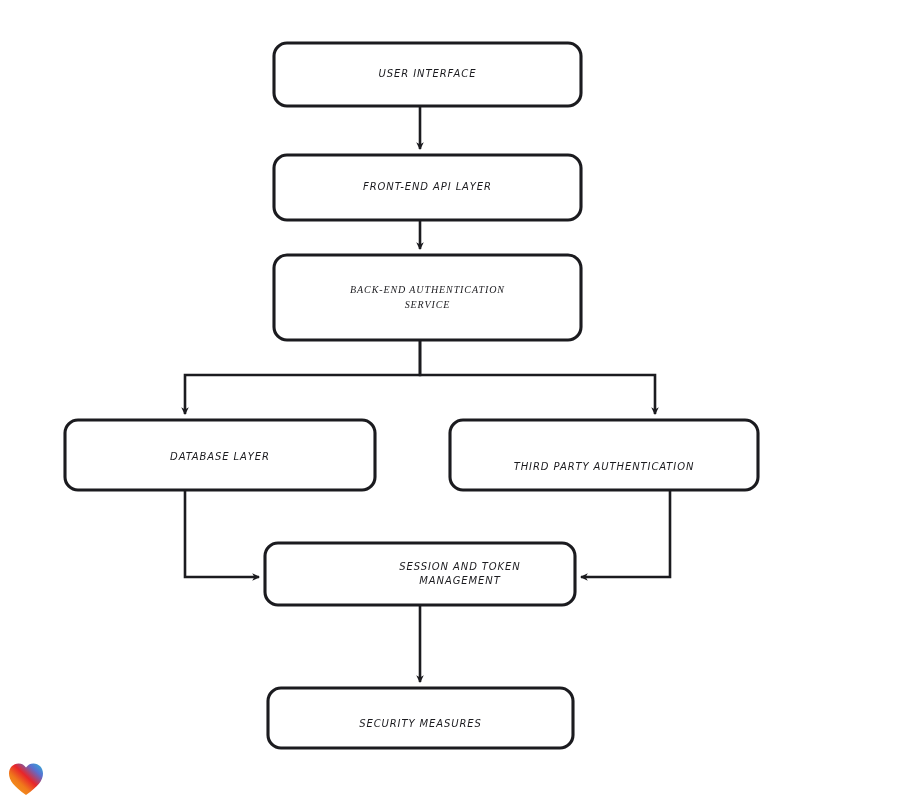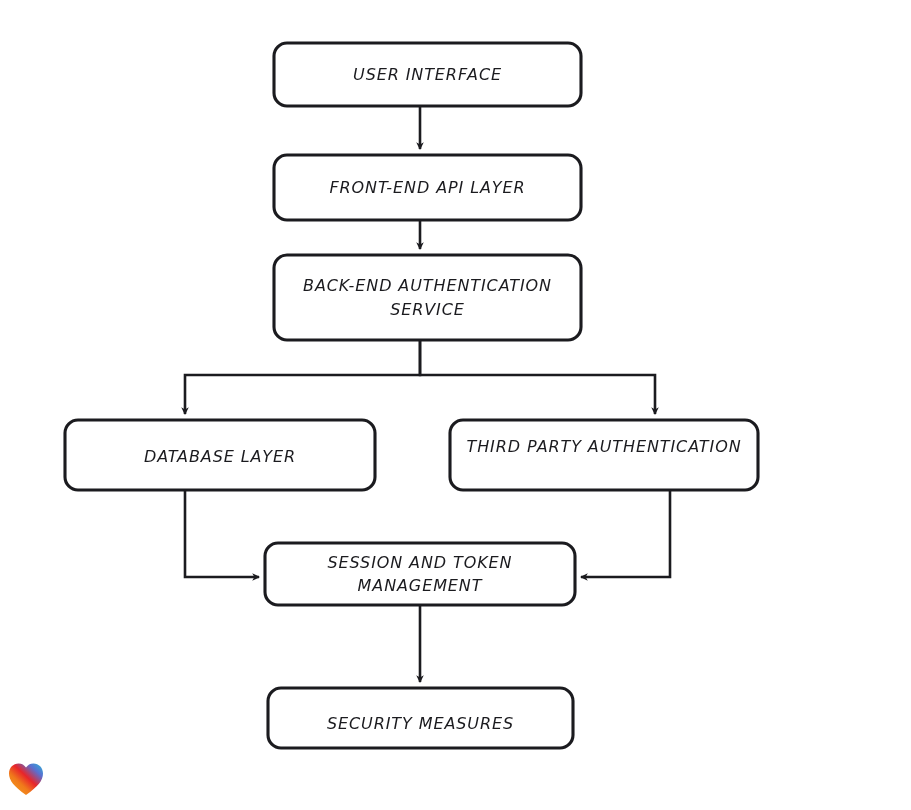--- a/index.html
+++ b/index.html
@@ -20,21 +20,21 @@
     width: 911px;
     height: 810px;
   }
   .node-label {
     position: absolute;
     display: flex;
     align-items: center;
     justify-content: center;
     text-align: center;
     font-family: "DejaVu Sans", sans-serif;
-    font-size: 16px;
+    font-size: 10px;
     letter-spacing: 0.9px;
     color: #1b1b1f;
     font-style: italic;
     font-weight: 500;
     line-height: 1.45;
     pointer-events: none;
     white-space: pre-line;
   }
   .heart-icon {
     position: absolute;
@@ -91,28 +91,28 @@
     <path d="M670,490 L670,577 L581,577" marker-end="url(#arrowhead)"></path>
 
     <path d="M420,605 L420,682" marker-end="url(#arrowhead)"></path>
   </g>
 </svg>
 
 <div class="node-label" style="left:274px; top:43px;  width:307px; height:63px;">USER INTERFACE</div>
 
 <div class="node-label" style="left:274px; top:155px; width:307px; height:65px;">FRONT-END API LAYER</div>
 
-<div class="node-label" style="left:274px; top:255px; width:307px; height:85px;">BACK-END AUTHENTICATION
+<div class="node-label" style="left:274px; top:255px; width:307px; height:85px;font-family:Liberation Serif, serif;">BACK-END AUTHENTICATION
 SERVICE</div>
 
 <div class="node-label" style="left:65px;  top:420px; width:310px; height:74px;border-radius:20px;">DATABASE LAYER</div>
 
-<div class="node-label" style="left:450px; top:412px; width:308px; height:70px;">THIRD PARTY AUTHENTICATION</div>
+<div class="node-label" style="left:450px; top:432px; width:308px; height:70px;">THIRD PARTY AUTHENTICATION</div>
 
-<div class="node-label" style="left:265px; top:543px; width:310px; height:62px;">SESSION AND TOKEN
+<div class="node-label" style="left:265px; top:543px; width:310px; height:62px;padding-left:40px;">SESSION AND TOKEN
 MANAGEMENT</div>
 
 <div class="node-label" style="left:268px; top:688px; width:305px; height:72px;">SECURITY MEASURES</div>
 
 <svg class="heart-icon" viewBox="0 0 36 34">
   <defs>
     <linearGradient id="heartGrad" x1="0" y1="1" x2="1" y2="0">
       <stop offset="0%" stop-color="#f5a623"></stop>
       <stop offset="35%" stop-color="#f07a1b"></stop>
       <stop offset="55%" stop-color="#e8252a"></stop>

